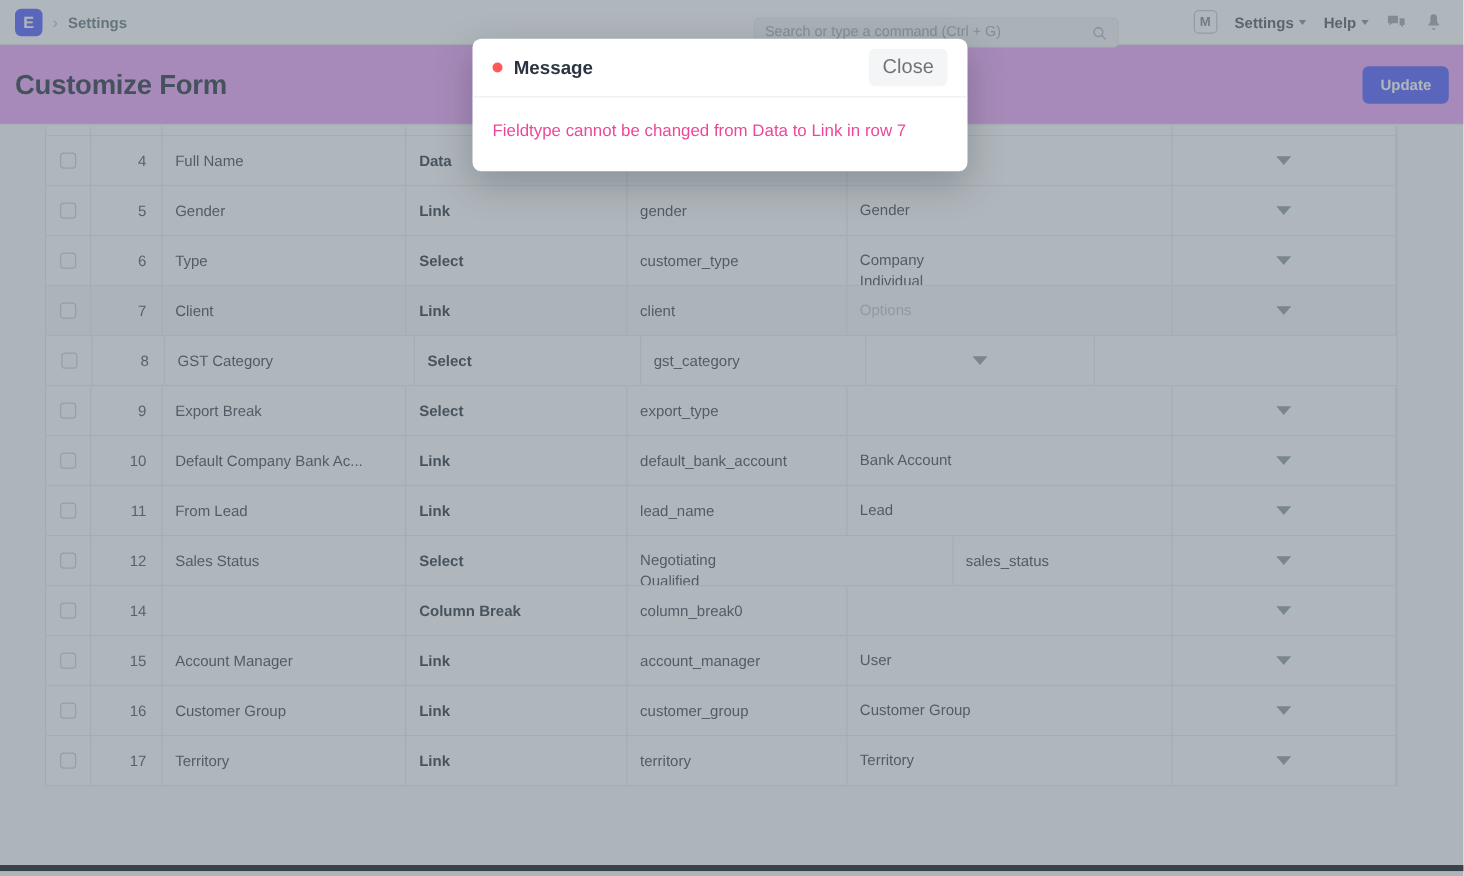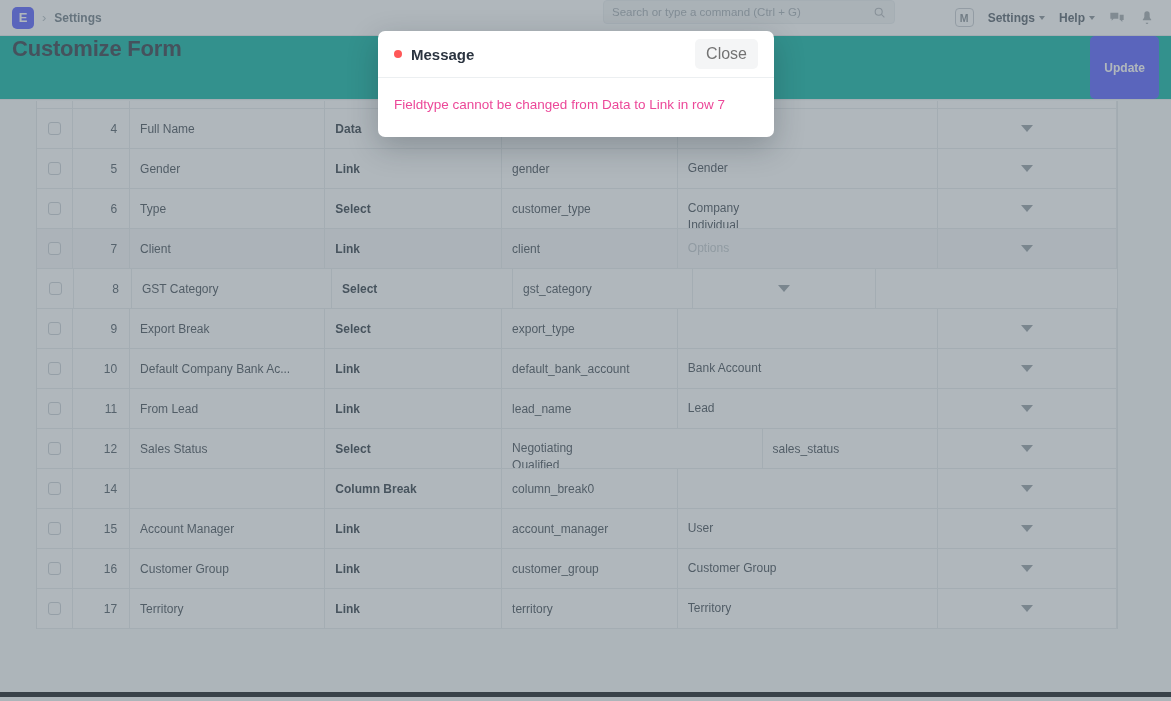--- a/index.html
+++ b/index.html
@@ -37,21 +37,21 @@
     width: 22px; height: 22px; border-radius: 5px;
     background: #5e64ff;
     color: #fff; font-size: 13px; font-weight: 700;
     display: flex; align-items: center; justify-content: center;
     line-height: 1;
   }
   .crumb-sep { color: #b8c0c6; font-size: 13px; padding: 0 2px; }
   .crumb-text { color: #74808a; font-size: 12px; font-weight: 600; }
 
   .nav-search {
-    position: absolute; left: 603px; top: 0;
+    position: absolute; left: 603px; top: 14px;
     width: 292px; height: 24px;
     background: #f4f5f6;
     border: 1px solid #ebeef0;
     border-radius: 4px;
     display: flex; align-items: center;
     padding: 0 8px;
   }
   .nav-search input {
     flex: 1; border: none; outline: none; background: transparent;
     font-family: "Liberation Sans", sans-serif;
@@ -81,23 +81,23 @@
     border-left: 3.5px solid transparent;
     border-right: 3.5px solid transparent;
     border-top: 4px solid #8a9299;
     display: inline-block;
   }
   .nav-icon { width: 16px; height: 16px; opacity: .6; cursor: pointer; }
 
   
   .page-head {
     height: 64px;
-    background: #14b8a6;
+    background: #f0abfc;
     border-bottom: 1px solid #ebeef0;
-    display: flex; 
+    display: flex; align-items: center;
     padding: 0 12px;
   }
   .page-title {
     font-size: 22px; font-weight: 600; color: #36414c;
     letter-spacing: -0.2px;
   }
   .btn-primary {
     margin-left: auto;
     background: #5e64ff; color: #ffffff;
     border: none; border-radius: 5px;

